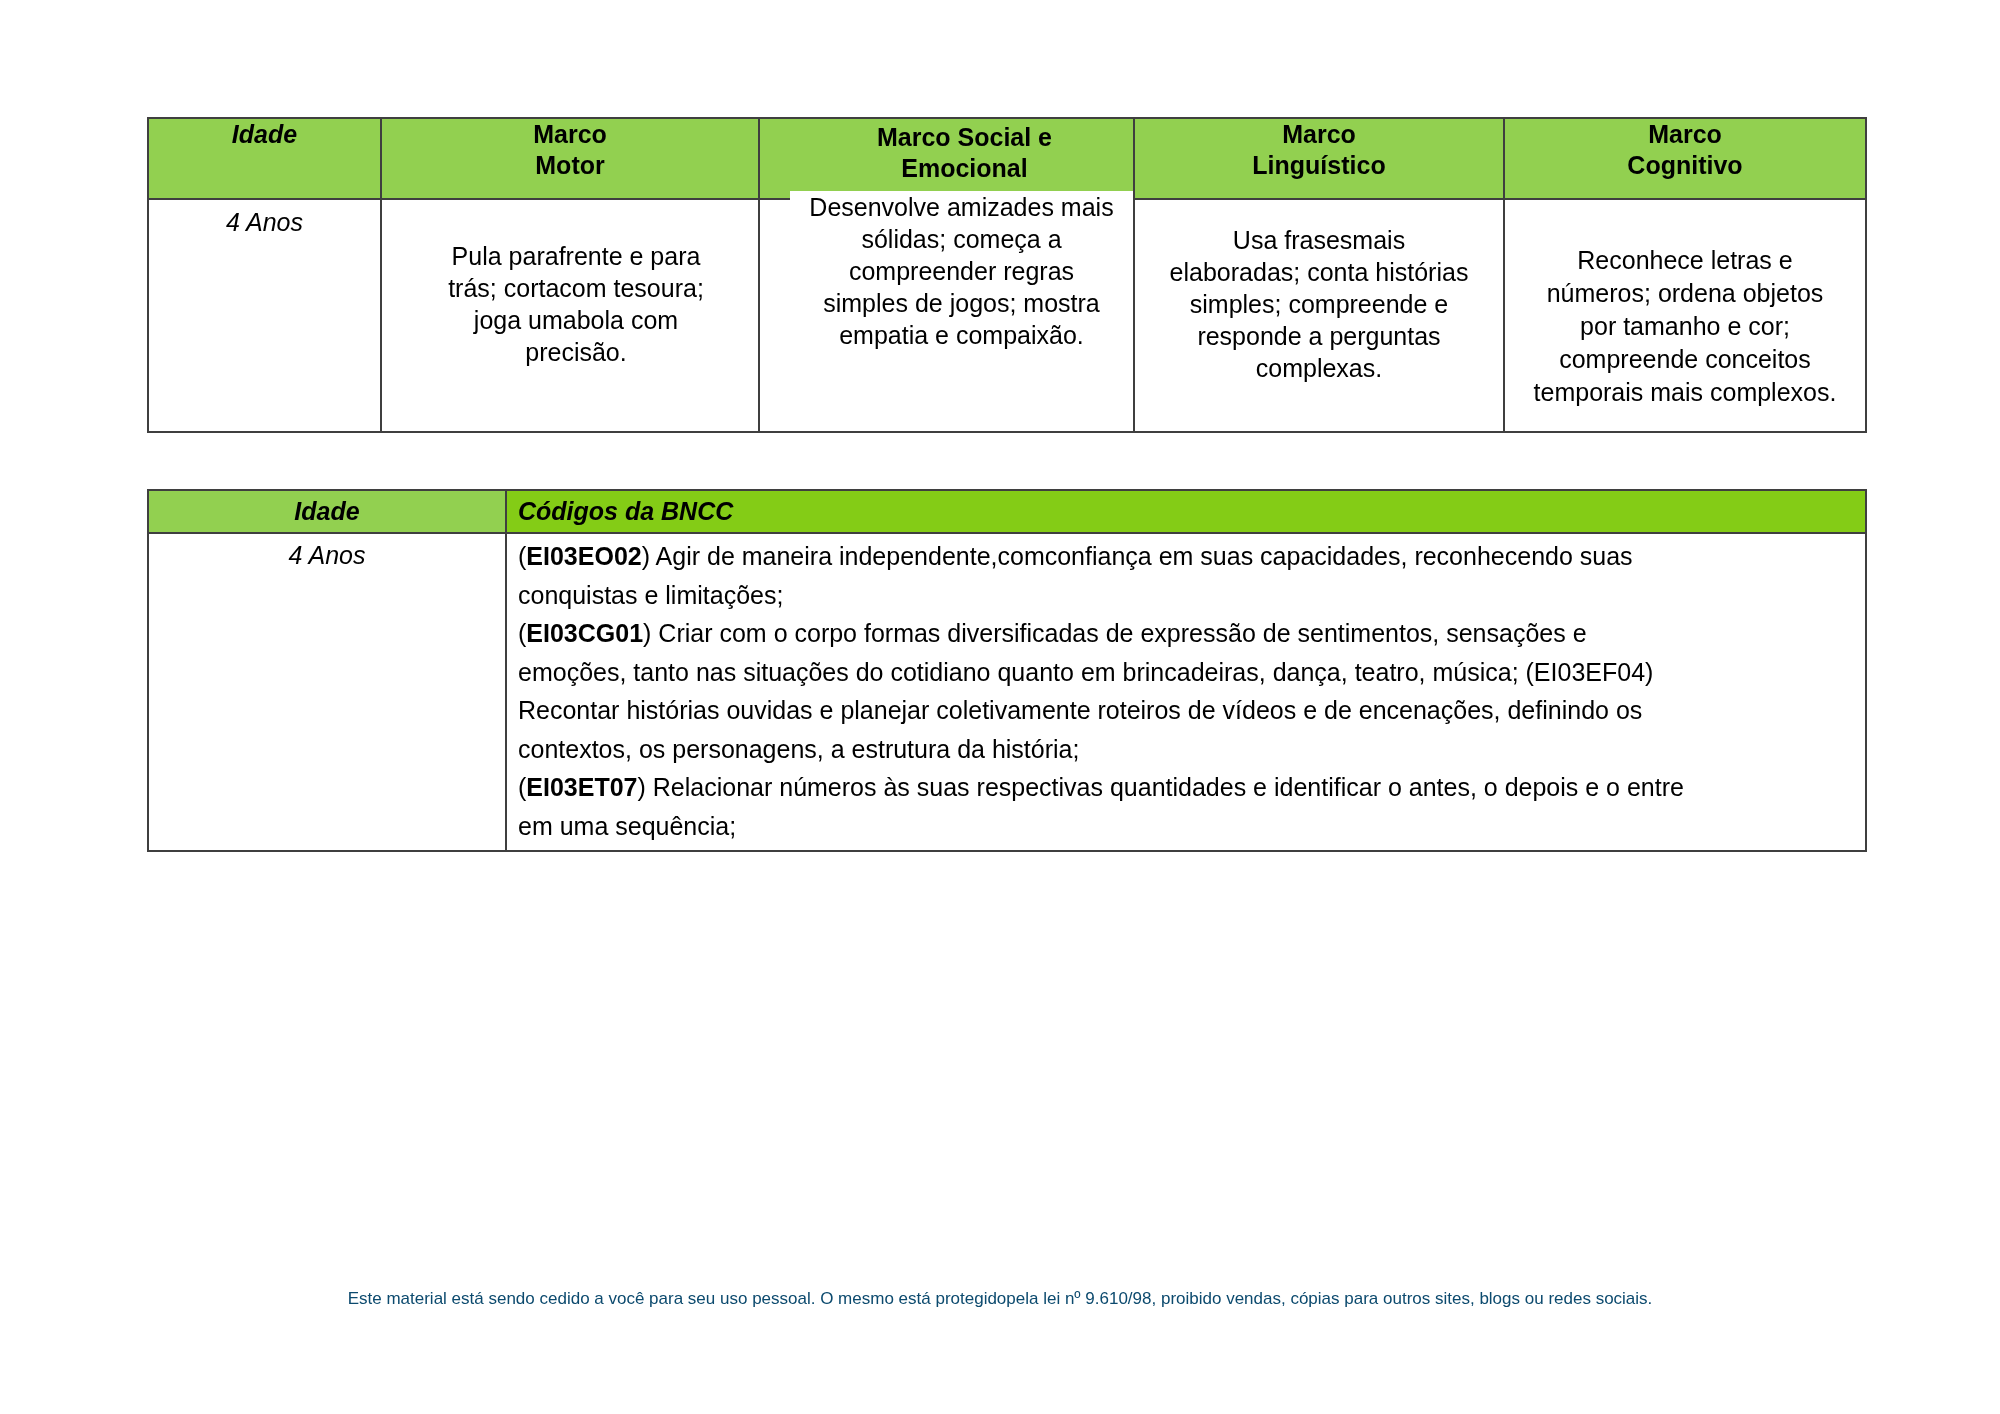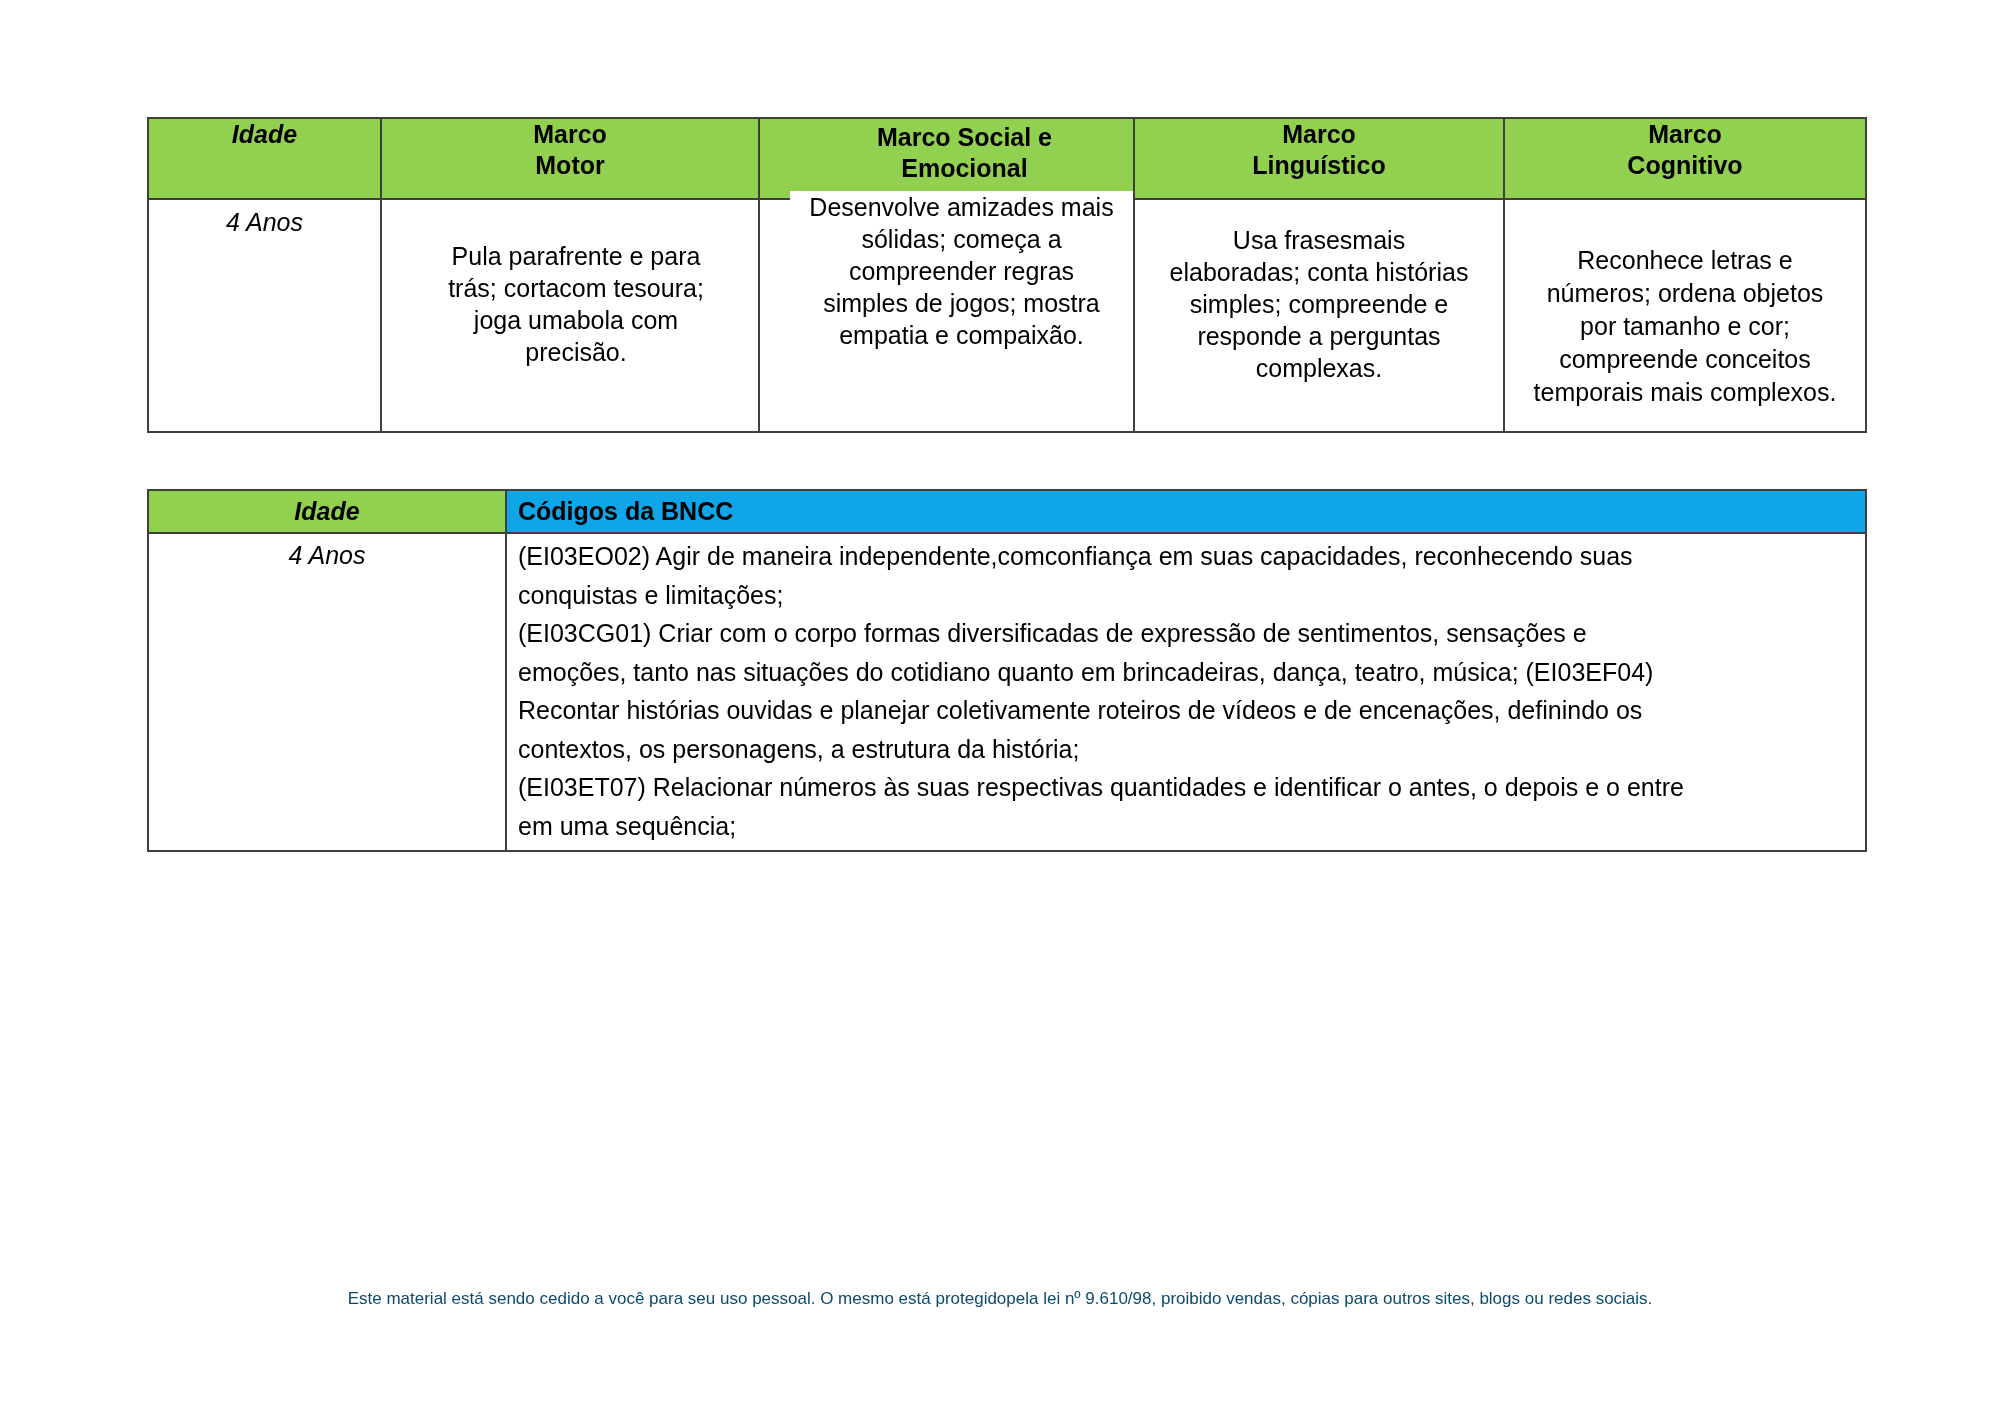--- a/index.html
+++ b/index.html
@@ -33,21 +33,21 @@
   
   .t2 { left:147px; top:489px;
         grid-template-columns:356px 1360px;
         grid-template-rows:43px 316px; }
   .hdr2 { border-bottom:2px solid #3f3f3f; font-weight:bold; font-size:25px;
           display:flex; align-items:center; }
   .hdr2.center { justify-content:center; }
   .hdr2.left   { padding-left:11px; }
   .b-idade { font-size:25px; text-align:center; padding-top:7px; }
   .b-cod   { font-size:25px; line-height:38.5px; padding:3px 0 0 11px; white-space:nowrap; }
-  .bold { font-weight:normal; }
+  .bold { font-weight:bold; }
 
   
   .footer { position:absolute; left:0; top:1289px; width:100%;
             text-align:center; font-size:17px; color:#0c4a6e; }
 </style>
 </head>
 <body>
 
 <div class="page">
 
@@ -103,21 +103,21 @@
           <div>números; ordena objetos</div>
           <div>por tamanho e cor;</div>
           <div>compreende conceitos</div>
           <div>temporais mais complexos.</div>
         </div>
     </div>
   </div>
 
   <div class="tbl t2">
     <div class="cell first hdr2 center" style="background-color: rgb(146, 208, 80);">Idade</div>
-    <div class="cell hdr2 left" style="background-color: #0ea5e9;">Códigos da BNCC</div>
+    <div class="cell hdr2 left" style="background-color: #84cc16; font-style: italic;">Códigos da BNCC</div>
 
     <div class="cell first b-idade">4 Anos</div>
     <div class="cell b-cod">
         <div><span>(</span><span class="bold">EI03EO02</span><span>) Agir de maneira independente,comconfiança em suas capacidades, reconhecendo suas</span></div>
         <div><span>conquistas e limitações;</span></div>
         <div><span>(</span><span class="bold">EI03CG01</span><span>) Criar com o corpo formas diversificadas de expressão de sentimentos, sensações e</span></div>
         <div><span>emoções, tanto nas situações do cotidiano quanto em brincadeiras, dança, teatro, música; (EI03EF04)</span></div>
         <div><span>Recontar histórias ouvidas e planejar coletivamente roteiros de vídeos e de encenações, definindo os</span></div>
         <div><span>contextos, os personagens, a estrutura da história;</span></div>
         <div><span>(</span><span class="bold">EI03ET07</span><span>) Relacionar números às suas respectivas quantidades e identificar o antes, o depois e o entre</span></div>

